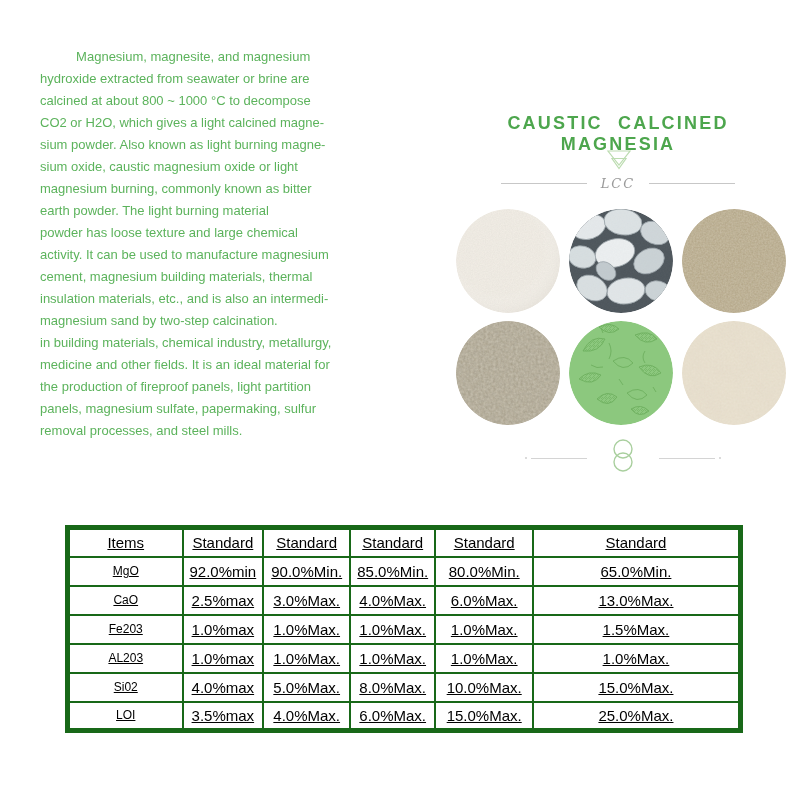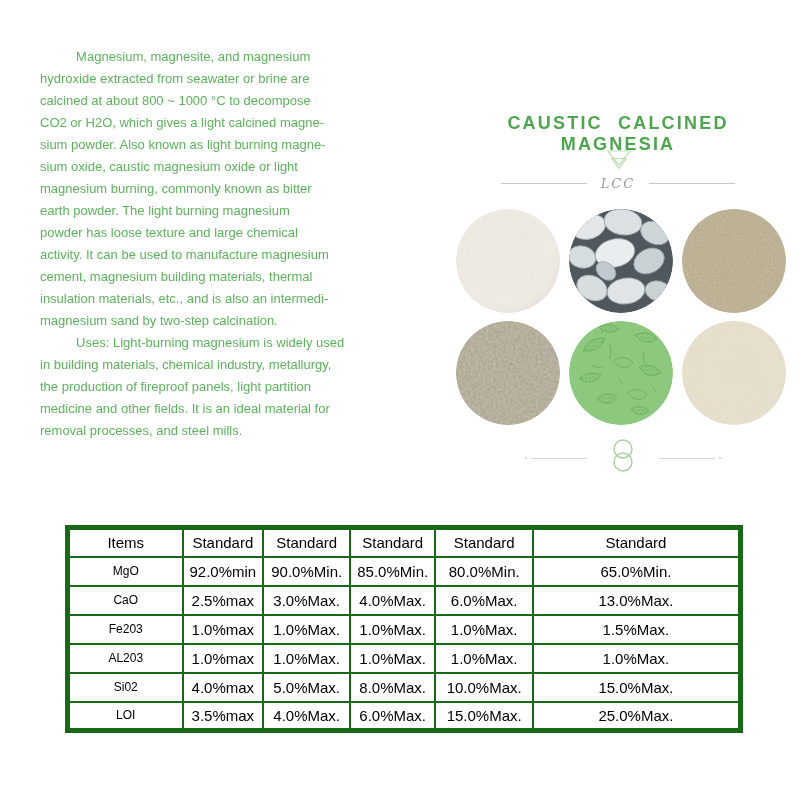--- a/index.html
+++ b/index.html
@@ -57,20 +57,21 @@
   .divider-seg { display:flex; align-items:center; gap:4px; }
   .divider-dot { width:2px; height:2px; border-radius:50%; background:#cfcfcf; }
   .divider-line { width:56px; height:1px; background:#d4d4d4; }
 
   
   .spec-table-wrap { position:absolute; left:65px; top:525px; }
   table.spec {
     border-collapse:collapse;
     border:5px solid var(--table-green,#186818);
     background:#f9a8d4;
+    text-decoration:underline;
   }
   table.spec th, table.spec td {
     border:2px solid var(--table-green,#186818);
     height:29px; text-align:center; vertical-align:middle;
     color:#000; font-weight:normal; font-size:15px;
     background:#fff; padding:0 6px;
   }
   table.spec td.item-col { font-size:12px; }
   col.c0{width:115px;} col.c1{width:80px;} col.c2{width:87px;}
   col.c3{width:85px;} col.c4{width:98px;} col.c5{width:207px;}
@@ -79,30 +80,30 @@
 <body style="--green-text: #5cb35c; --green-title: #4da64d; --table-green: #186818;">
 
 <div class="description">
     <div class="line">          Magnesium, magnesite, and magnesium</div>
     <div class="line">hydroxide extracted from seawater or brine are</div>
     <div class="line">calcined at about 800 ~ 1000 °C to decompose</div>
     <div class="line">CO2 or H2O, which gives a light calcined magne-</div>
     <div class="line">sium powder. Also known as light burning magne-</div>
     <div class="line">sium oxide, caustic magnesium oxide or light</div>
     <div class="line">magnesium burning, commonly known as bitter</div>
-    <div class="line">earth powder. The light burning magnesium</div>
+    <div class="line">earth powder. The light burning material</div>
     <div class="line">powder has loose texture and large chemical</div>
     <div class="line">activity. It can be used to manufacture magnesium</div>
     <div class="line">cement, magnesium building materials, thermal</div>
     <div class="line">insulation materials, etc., and is also an intermedi-</div>
     <div class="line">magnesium sand by two-step calcination.</div>
-    <div class="line">          Uses: Light-burning magnesium is widely used</div>
     <div class="line">in building materials, chemical industry, metallurgy,</div>
+    <div class="line">medicine and other fields. It is an ideal material for</div>
     <div class="line">the production of fireproof panels, light partition</div>
-    <div class="line">medicine and other fields. It is an ideal material for</div>
+    <div class="line">panels, magnesium sulfate, papermaking, sulfur</div>
     <div class="line">removal processes, and steel mills.</div>
   </div>
 
 <div class="showcase-title">CAUSTIC CALCINED MAGNESIA</div>
 
 <div class="triangle-wrap">
   <svg width="32" height="32" viewBox="0 0 32 32" fill="none" stroke="#bcdcb0" stroke-width="1.2">
     <path d="M5 5 L27 5 L16 19 Z"></path>
     <path d="M9 12.5 L23 12.5 L16 22.5 Z"></path>
   </svg>

